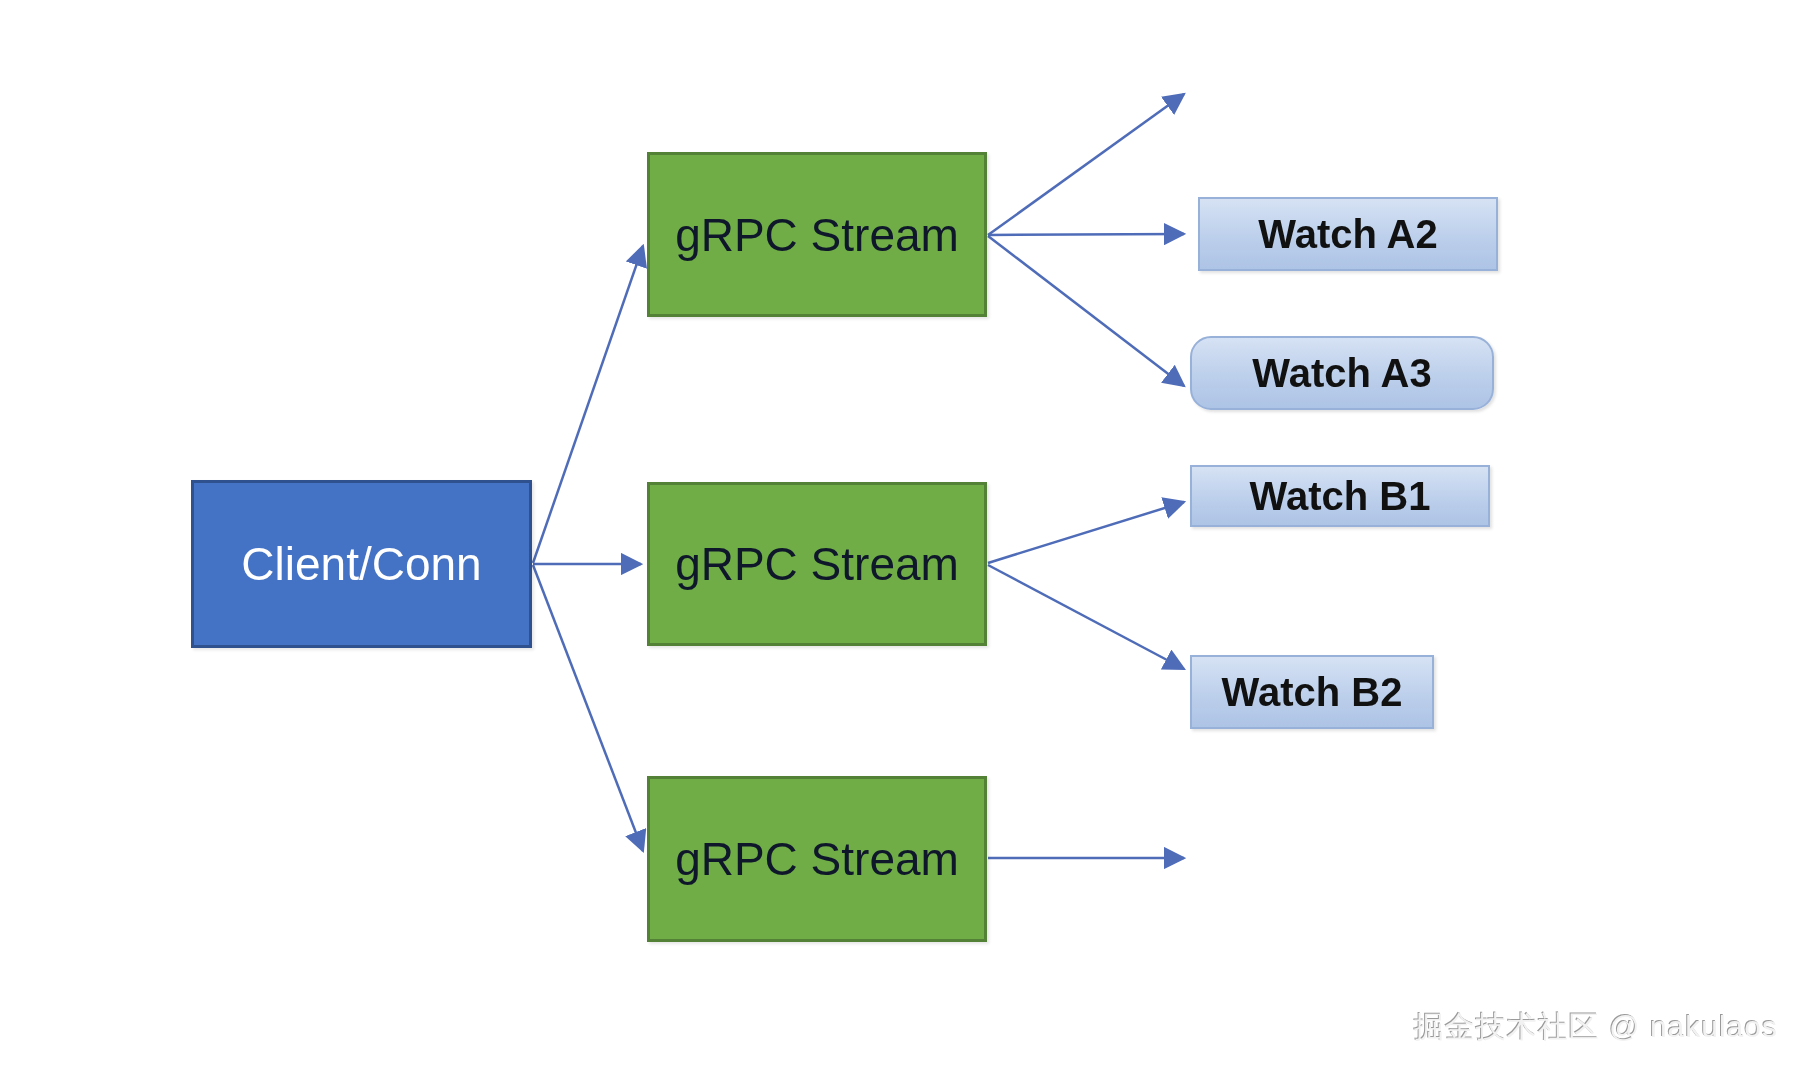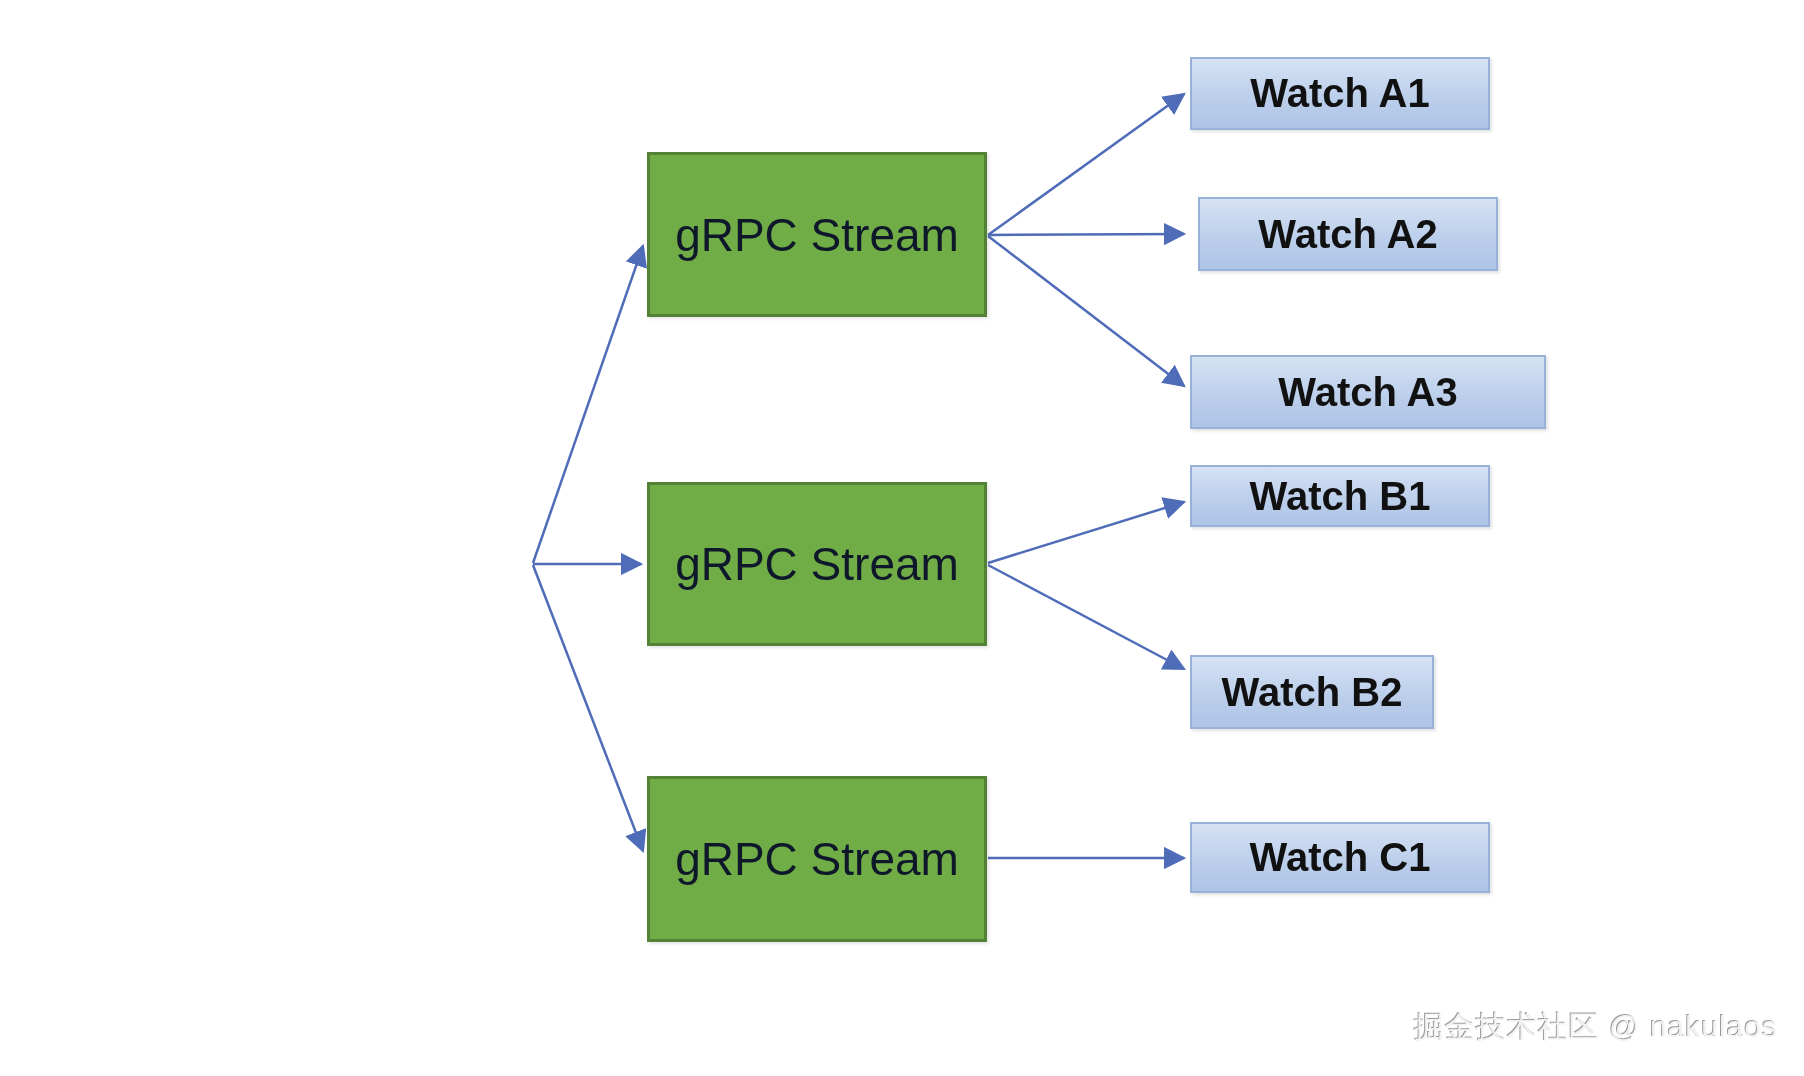--- a/index.html
+++ b/index.html
@@ -56,21 +56,21 @@
     font-weight: 700;
     box-shadow: 2px 2px 3px rgba(0,0,0,0.12);
   }
   
   #node-client   { left: 191px;  top: 480px; width: 341px; height: 168px; }
   #node-stream1  { left: 647px;  top: 152px; width: 340px; height: 165px; }
   #node-stream2  { left: 647px;  top: 482px; width: 340px; height: 164px; }
   #node-stream3  { left: 647px;  top: 776px; width: 340px; height: 166px; }
   #node-watch-a1 { left: 1190px; top: 57px;  width: 300px; height: 73px; }
   #node-watch-a2 { left: 1190px; top: 197px; width: 300px; height: 74px; margin-left: 8px; }
-  #node-watch-a3 { left: 1190px; top: 355px; width: 356px; height: 74px; }
+  #node-watch-a3 { left: 1190px; top: 336px; width: 304px; height: 74px; border-radius: 21px; }
   #node-watch-b1 { left: 1190px; top: 465px; width: 300px; height: 62px; }
   #node-watch-b2 { left: 1190px; top: 655px; width: 244px; height: 74px; }
   #node-watch-c1 { left: 1190px; top: 822px; width: 300px; height: 71px; }
 
   .watermark {
     position: absolute;
     right: 26px;
     bottom: 28px;
     font-size: 30px;
     letter-spacing: 1px;
@@ -96,34 +96,33 @@
       <line x1="533" y1="565" x2="643" y2="851" marker-end="url(#arrowhead)"></line>
       <line x1="988" y1="235" x2="1184" y2="94" marker-end="url(#arrowhead)"></line>
       <line x1="988" y1="235" x2="1184" y2="234" marker-end="url(#arrowhead)"></line>
       <line x1="988" y1="236" x2="1184" y2="386" marker-end="url(#arrowhead)"></line>
       <line x1="988" y1="563" x2="1184" y2="502" marker-end="url(#arrowhead)"></line>
       <line x1="988" y1="565" x2="1184" y2="669" marker-end="url(#arrowhead)"></line>
       <line x1="988" y1="858" x2="1184" y2="858" marker-end="url(#arrowhead)"></line>
     </g>
   </svg>
 
+  <div id="node-client" class="node client">Client/Conn</div>
 
   <div id="node-stream1" class="node stream">gRPC Stream</div>
 
   <div id="node-stream2" class="node stream">gRPC Stream</div>
 
   <div id="node-stream3" class="node stream">gRPC Stream</div>
 
-  <div id="node-watch-a1" class="node watch">Watch A1</div>
 
   <div id="node-watch-a2" class="node watch">Watch A2</div>
 
   <div id="node-watch-a3" class="node watch">Watch A3</div>
 
   <div id="node-watch-b1" class="node watch">Watch B1</div>
 
   <div id="node-watch-b2" class="node watch">Watch B2</div>
 
-  <div id="node-watch-c1" class="node watch">Watch C1</div>
 
   <div class="watermark">掘金技术社区 @ nakulaos</div>
 
 </div>
 
 </body></html>

